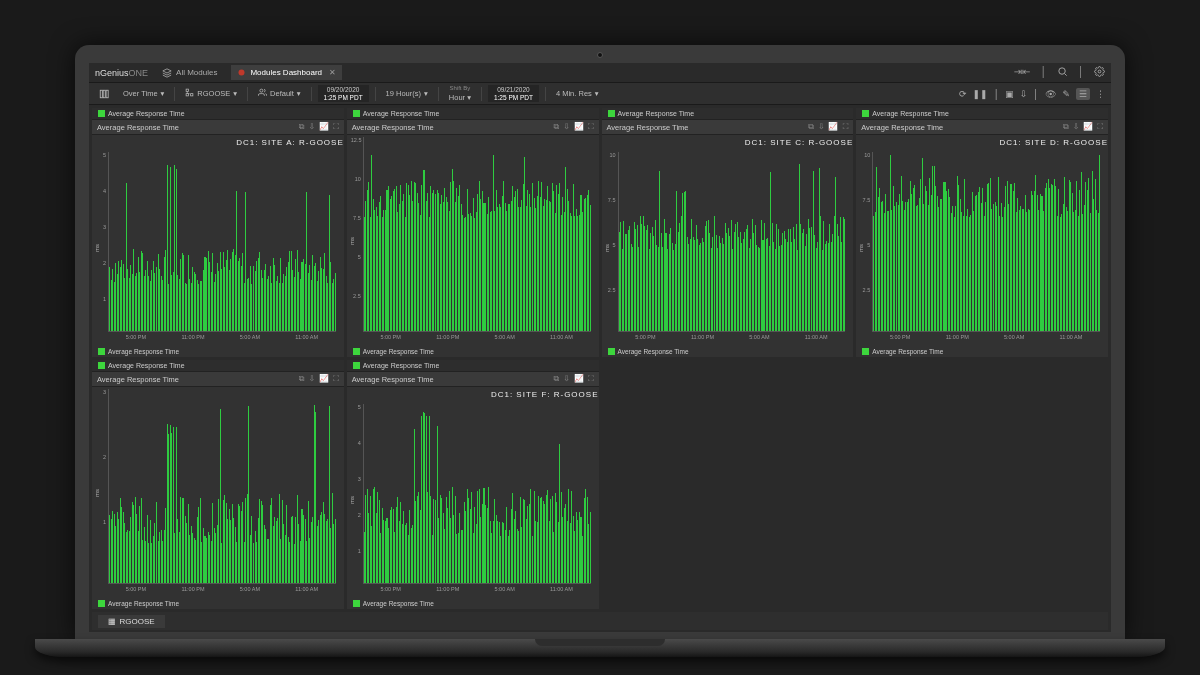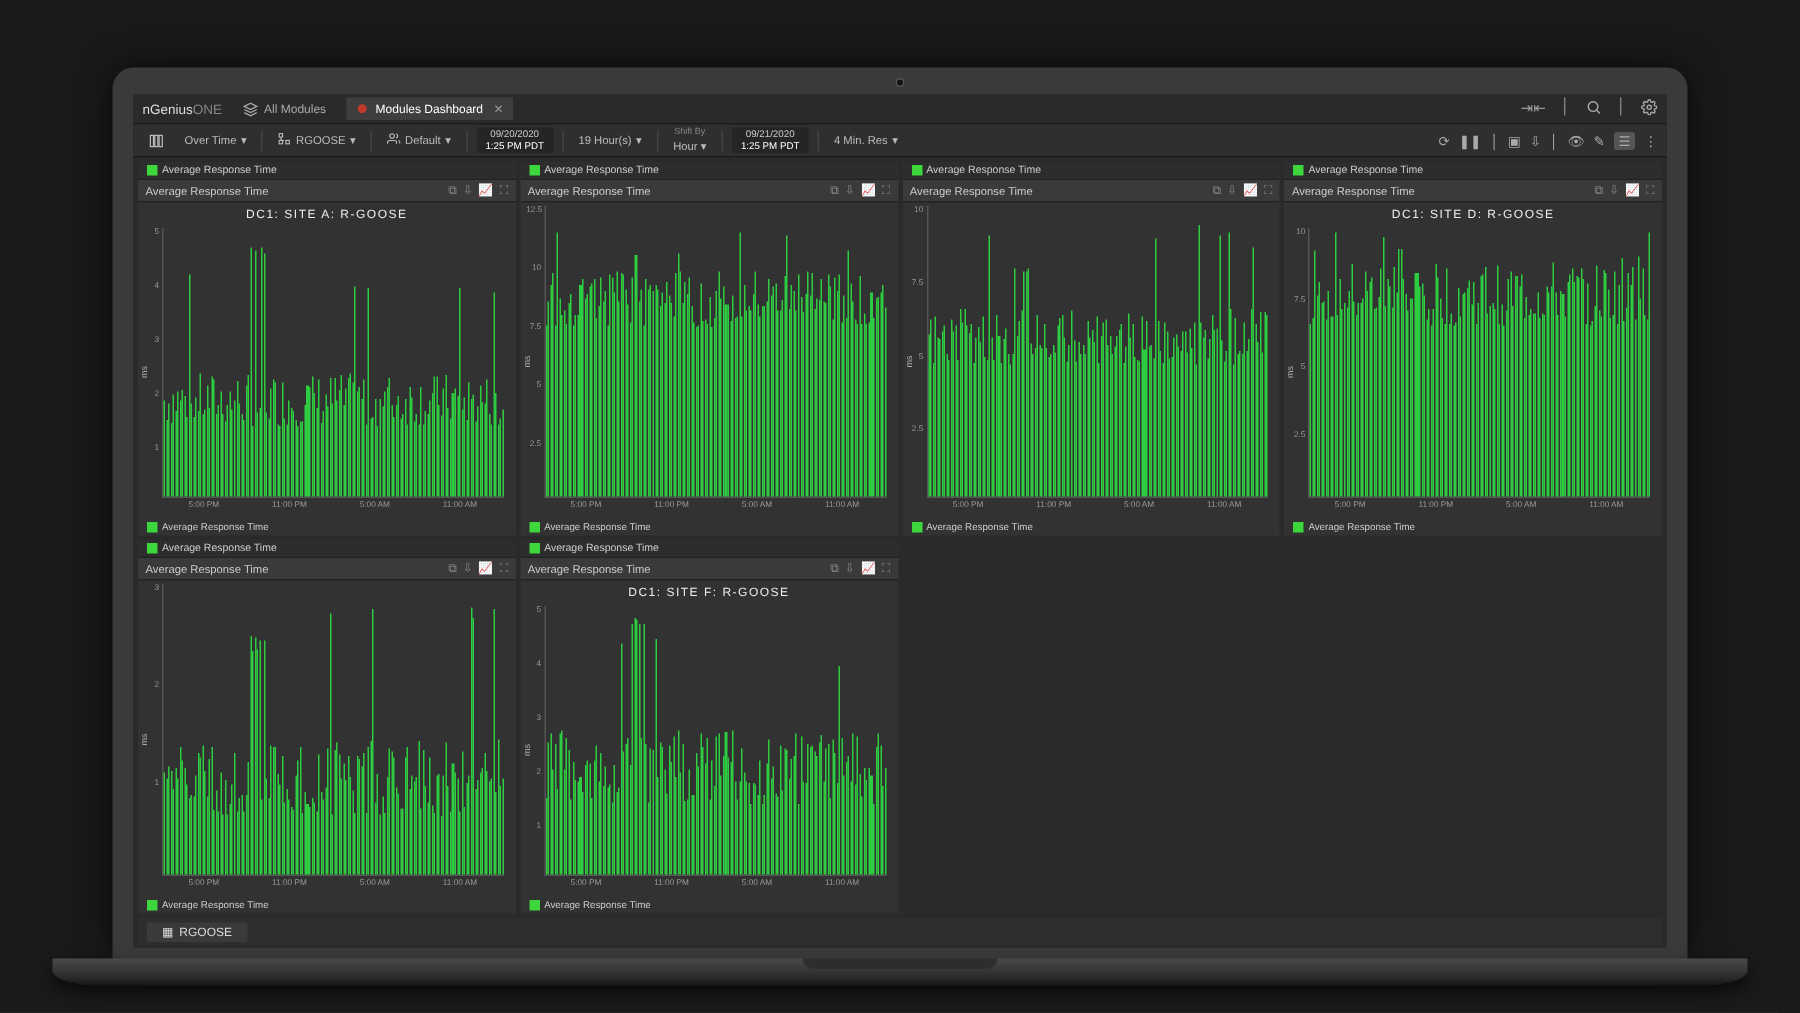--- a/index.html
+++ b/index.html
@@ -190,21 +190,21 @@
     align-items: center;
     justify-content: space-between;
     background: #3a3a3a;
     padding: 2px 5px;
     font-size: 7.5px;
     border-top: 1px solid #222;
     border-bottom: 1px solid #222;
   }
   .panel-icons { display: flex; gap: 4px; color: #888; font-size: 8px; }
   .panel-title {
-    text-align: center;
+    text-align: right;
     font-size: 8px;
     color: #eee;
     letter-spacing: 1px;
     padding: 3px 0;
   }
   .chart-wrap {
     flex: 1;
     position: relative;
     padding: 2px 6px 2px 14px;
   }
@@ -811,20 +811,21 @@
             </div>
             <div class="panel-header">
               <span>Average Response Time</span>
               <div class="panel-icons">
                 <span>⧉</span>
                 <span>⇩</span>
                 <span>📈</span>
                 <span>⛶</span>
               </div>
             </div>
+            <div class="panel-title">DC1: SITE C: R-GOOSE</div>
             <div class="chart-wrap">
               <div class="ylabel">ms</div>
               <div class="chart">
                 <div class="yticks">
                   <span></span>
                   <span>2.5</span>
                   <span>5</span>
                   <span>7.5</span>
                   <span>10</span>
                 </div>

